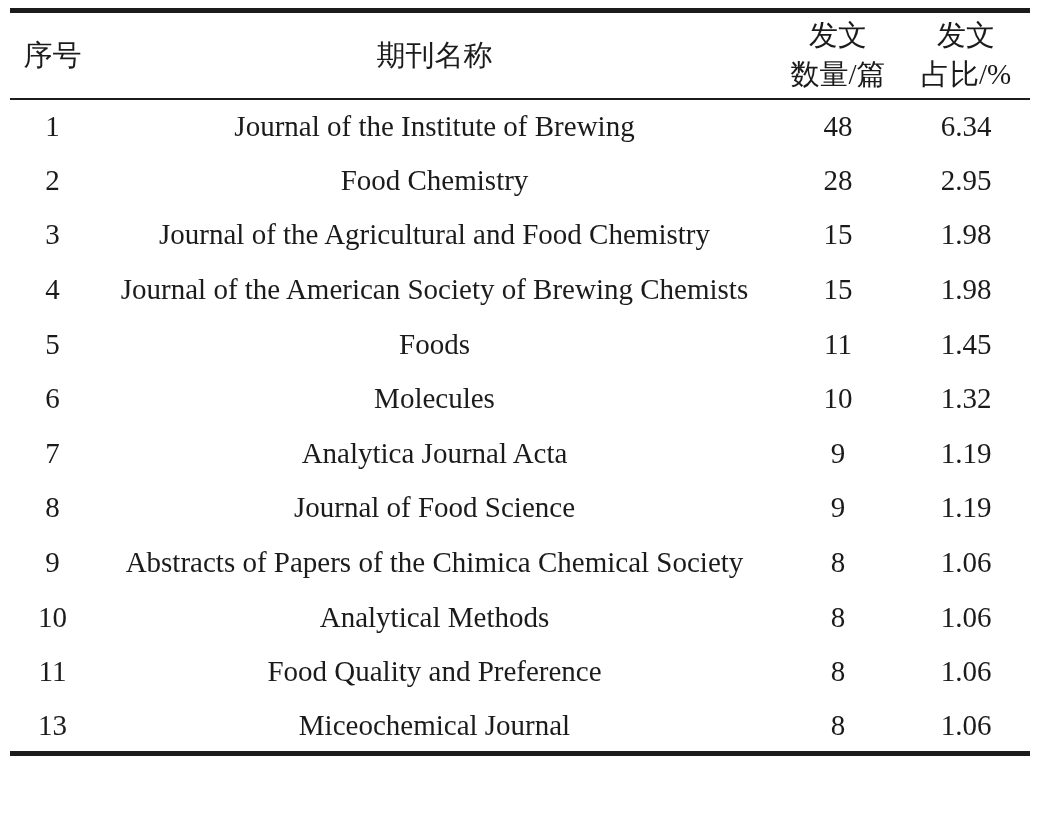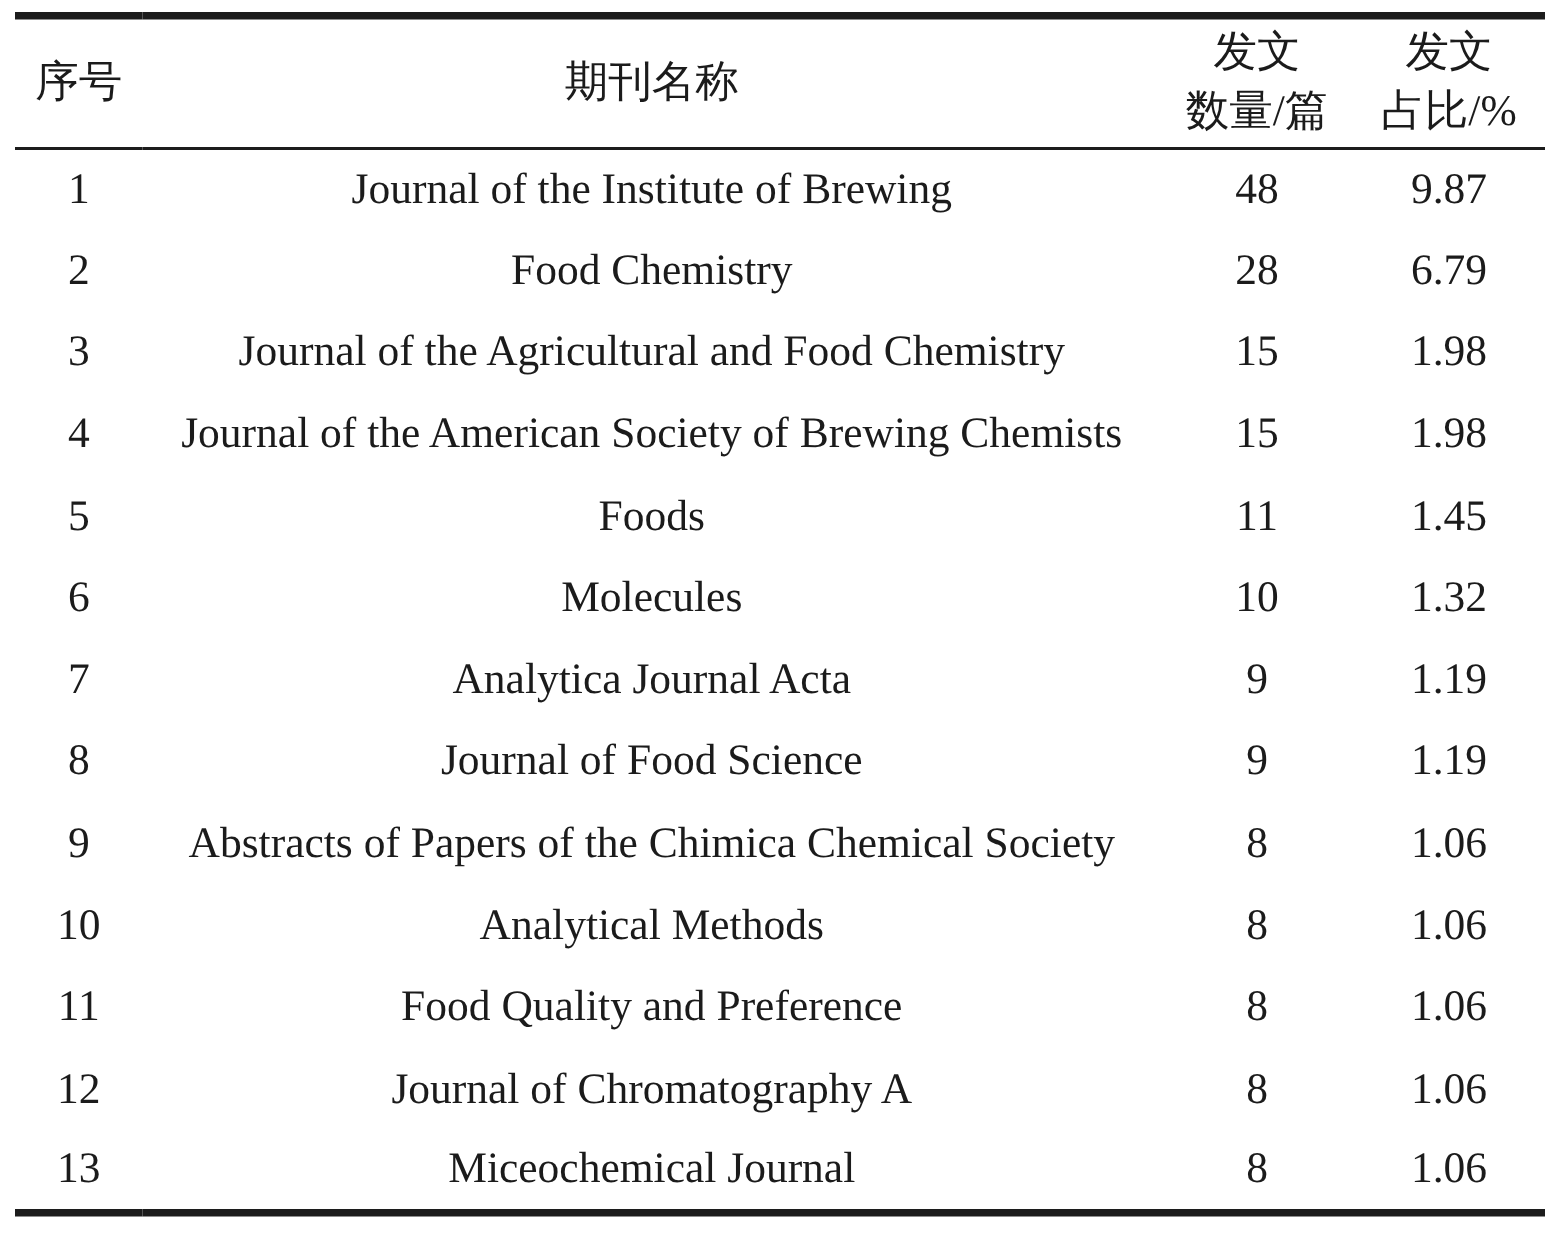--- a/index.html
+++ b/index.html
@@ -73,27 +73,27 @@
 数量/篇</th>
         <th>发文
 占比/%</th>
       </tr>
     </thead>
     <tbody>
         <tr>
           <td>1</td>
           <td>Journal of the Institute of Brewing</td>
           <td>48</td>
-          <td>9.87</td>
+          <td>6.34</td>
         </tr>
         <tr>
           <td>2</td>
           <td>Food Chemistry</td>
           <td>28</td>
-          <td>6.79</td>
+          <td>2.95</td>
         </tr>
         <tr>
           <td>3</td>
           <td>Journal of the Agricultural and Food Chemistry</td>
           <td>15</td>
           <td>1.98</td>
         </tr>
         <tr>
           <td>4</td>
           <td>Journal of the American Society of Brewing Chemists</td>
@@ -136,26 +136,20 @@
           <td>8</td>
           <td>1.06</td>
         </tr>
         <tr>
           <td>11</td>
           <td>Food Quality and Preference</td>
           <td>8</td>
           <td>1.06</td>
         </tr>
         <tr>
-          <td>12</td>
-          <td>Journal of Chromatography A</td>
-          <td>8</td>
-          <td>1.06</td>
-        </tr>
-        <tr>
           <td>13</td>
           <td>Miceochemical Journal</td>
           <td>8</td>
           <td>1.06</td>
         </tr>
       </tbody>
   </table>
 </div>
 
 </body></html>

